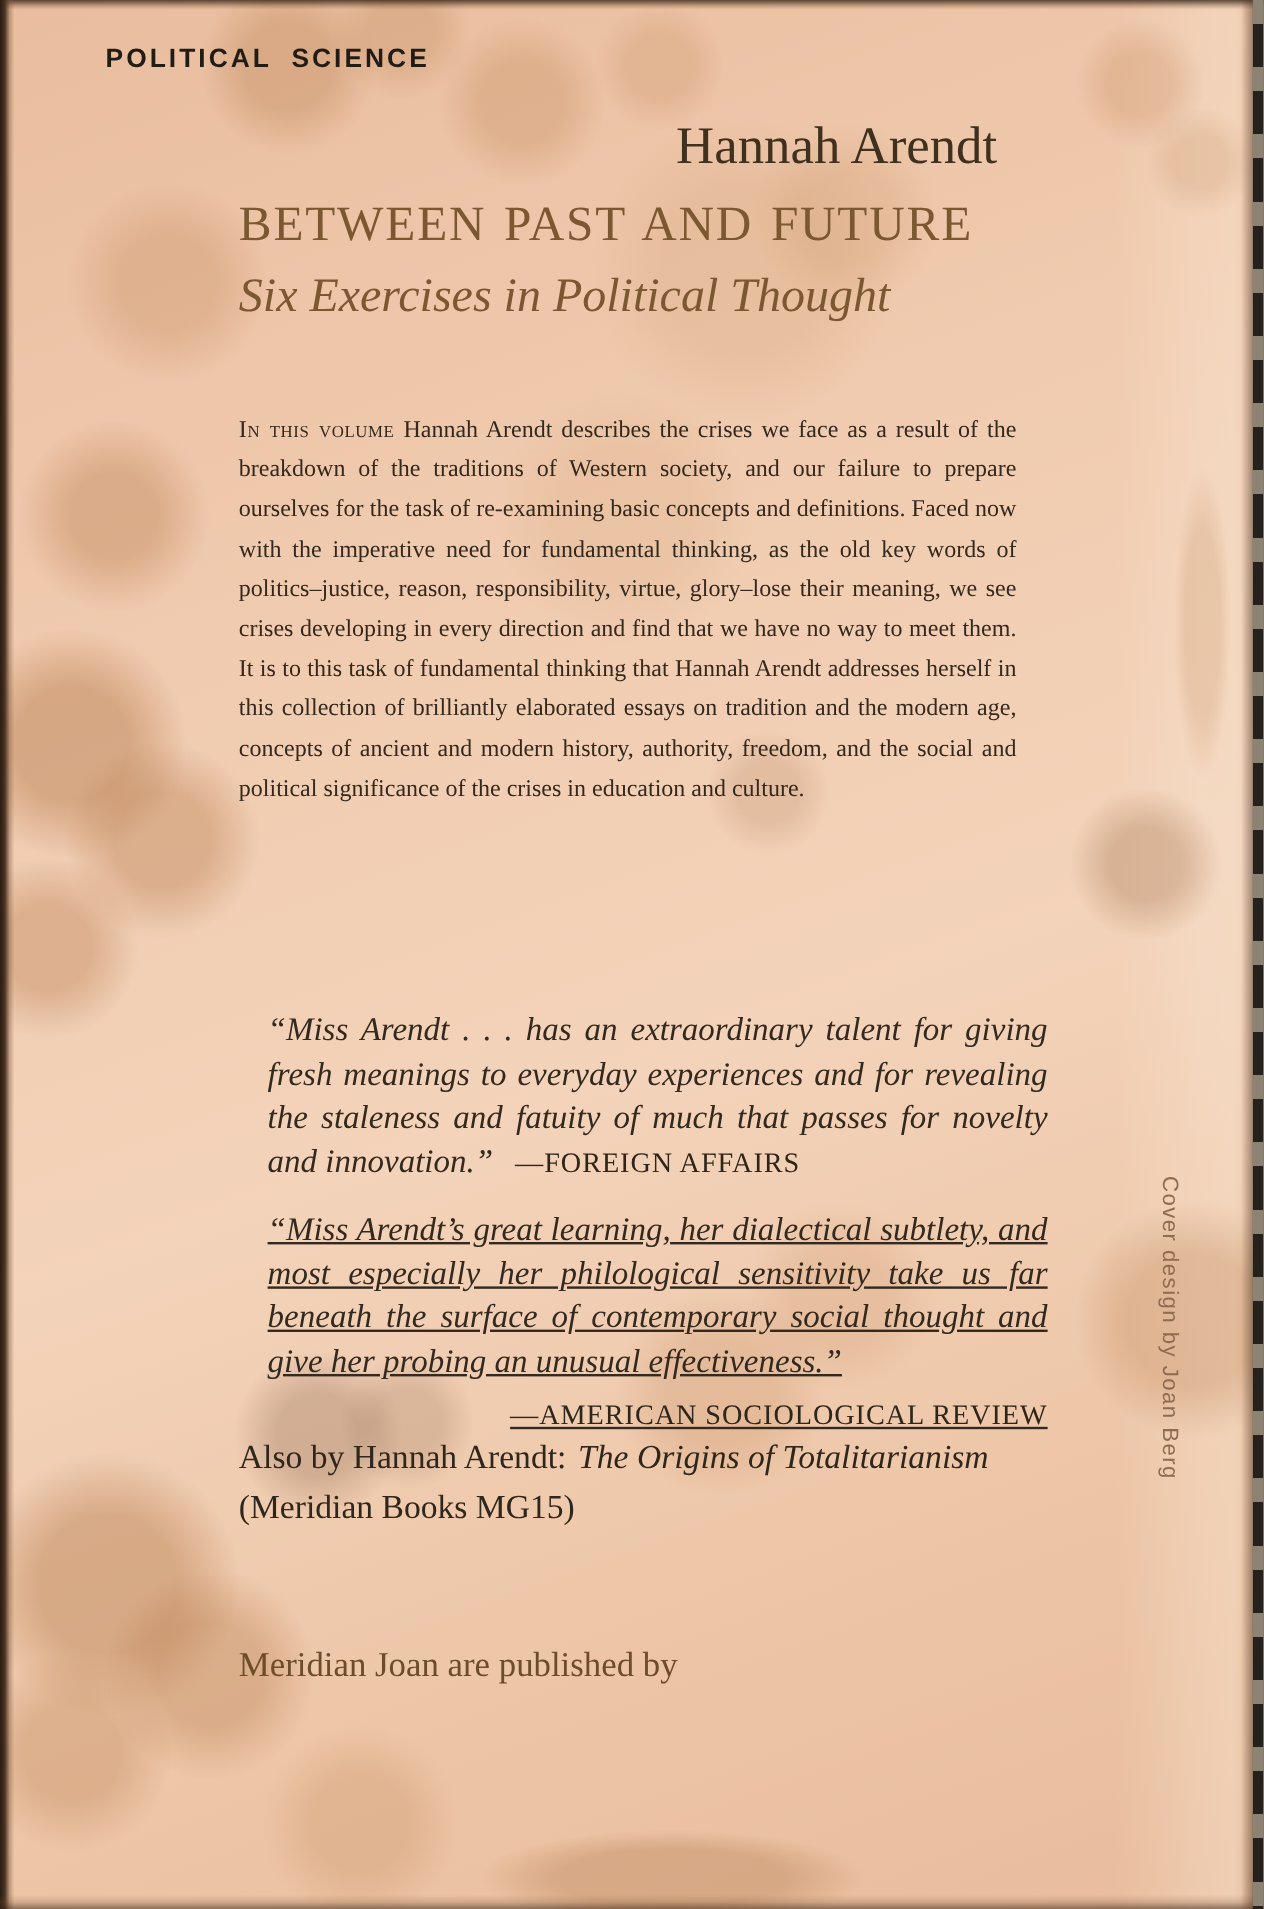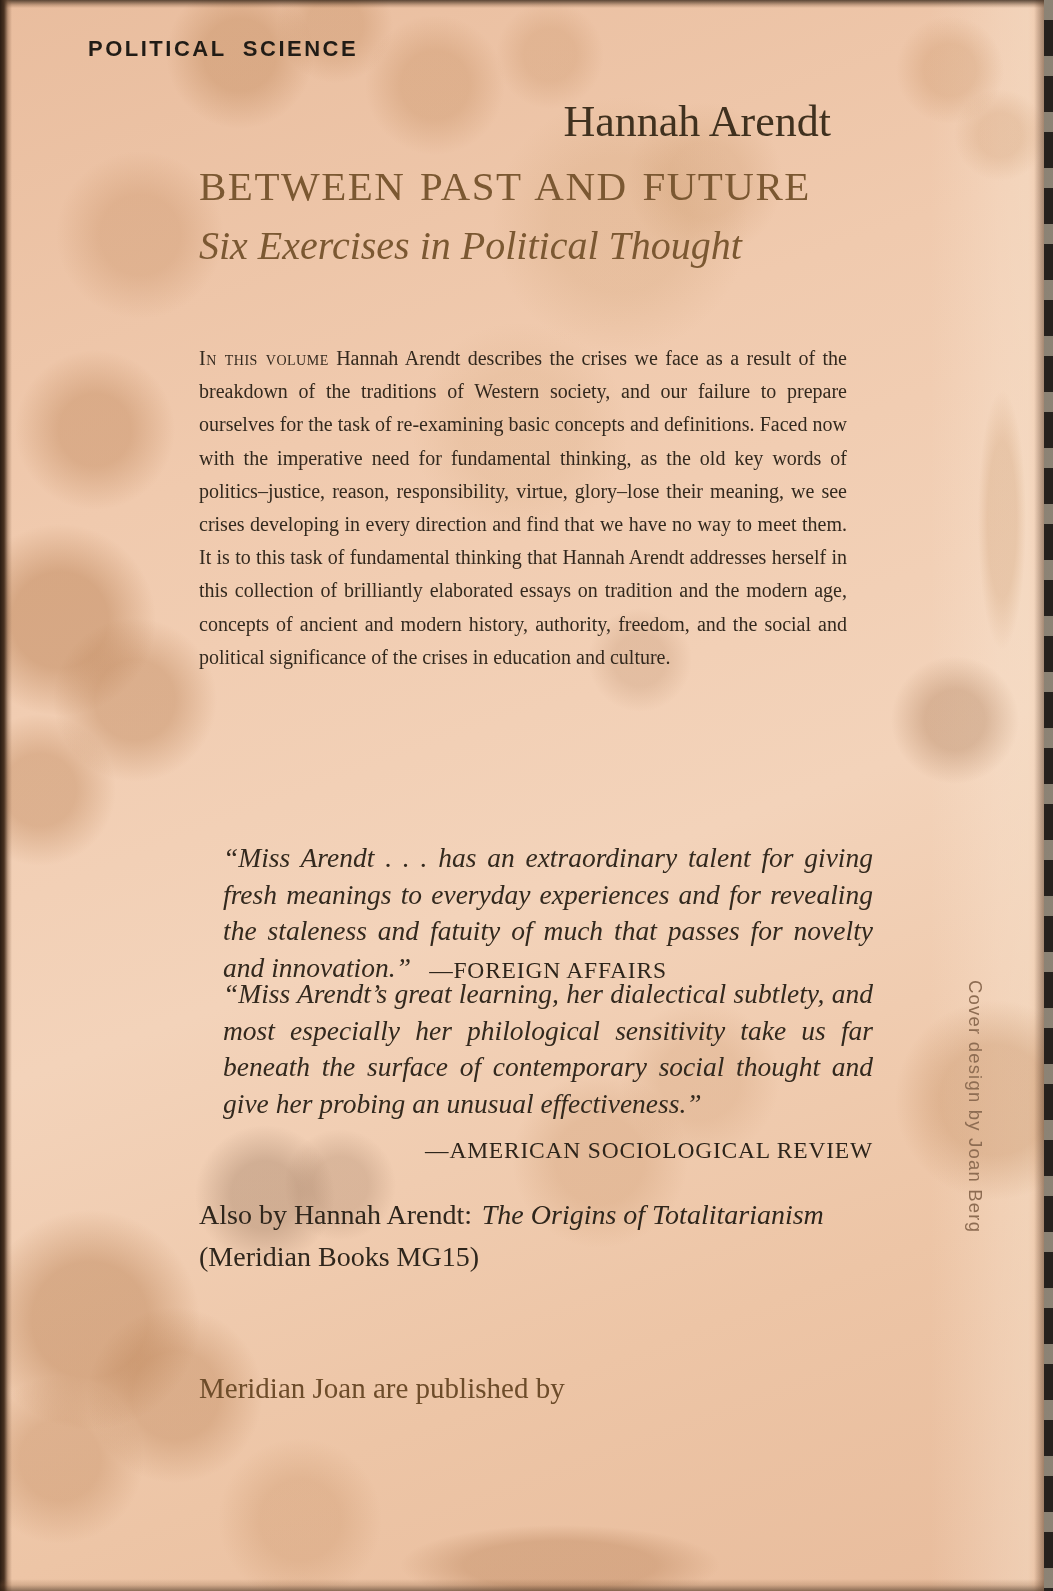--- a/index.html
+++ b/index.html
@@ -93,21 +93,21 @@
     position: absolute; left: 199px; top: 342px; width: 648px;
     font-size: 20px; line-height: 33.2px; text-align: justify;
     color: #33291e;
   }
   .blurb .lead-in { font-variant: small-caps; letter-spacing: .5px; }
 
   .quote { position: absolute; left: 199px; width: 650px; font-style: italic;
            font-size: 27.5px; line-height: 36.5px; text-align: justify; color: #33291e; margin-left: 24px; }
   .quote p { margin: 0; }
   .quote-1 { top: 840px; }
-  .quote-2 { top: 976px; }
+  .quote-2 { top: 1006px; text-decoration: underline; }
   .quote-attr {
     font-style: normal; font-size: 23.5px; letter-spacing: .8px;
     text-align: right; color: #2e251b;
   }
   .quote-1 .quote-attr { margin-top: -34px; text-align: center; }   
   .quote-2 .quote-attr { margin-top: 10px; }
 
   .also-by {
     position: absolute; left: 199px; top: 1194px; width: 660px;
     font-size: 28px; line-height: 42px; color: #2f261c;

